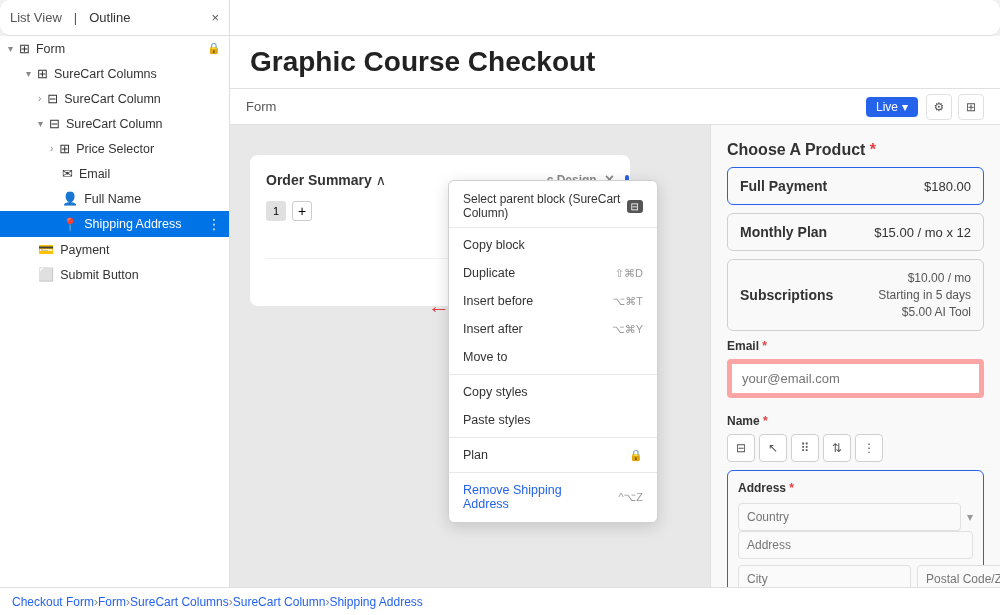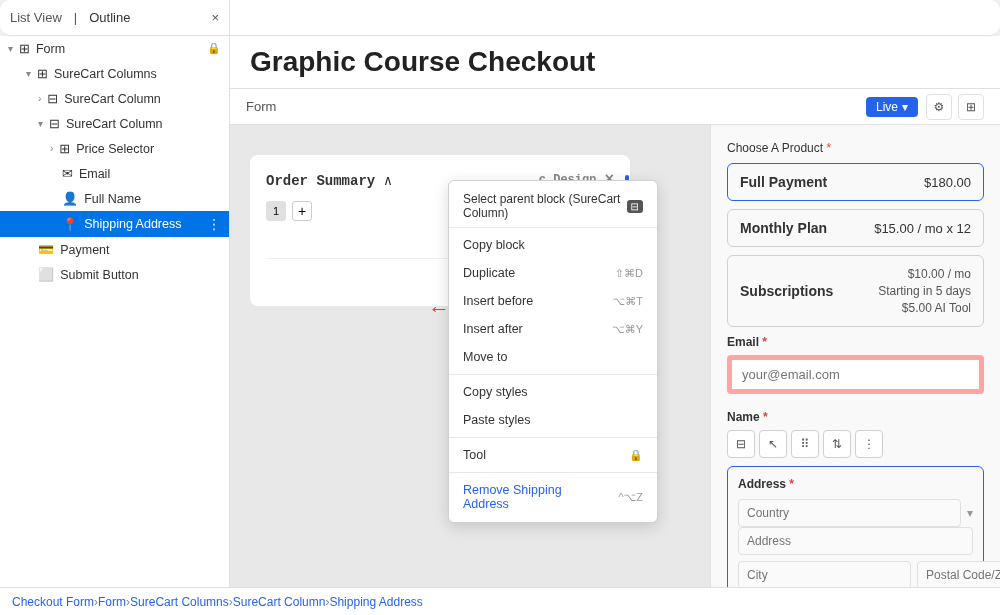--- a/index.html
+++ b/index.html
@@ -41,28 +41,28 @@
     .live-btn { background: #2563eb; color: #fff; border: none; border-radius: 4px; padding: 3px 10px; font-size: 12px; cursor: pointer; display: flex; align-items: center; gap: 4px; }
     .toolbar-icons { display: flex; gap: 6px; }
     .toolbar-icon-btn { width: 26px; height: 26px; border: 1px solid #e0e0e0; border-radius: 4px; background: #fff; display: flex; align-items: center; justify-content: center; cursor: pointer; font-size: 12px; color: #555; }
 
     
     .editor-canvas { display: flex; flex: 1; overflow: hidden; }
     .canvas-left { flex: 1; position: relative; overflow: hidden; padding: 20px; }
 
     
     .order-card { background: #fff; border-radius: 8px; padding: 16px; max-width: 380px; position: relative; }
-    .order-summary-header { display: flex; align-items: center; justify-content: space-between; margin-bottom: 12px; font-size: 14px; font-weight: 600; color: #333; font-family: Liberation Mono, monospace; }
+    .order-summary-header { display: flex; align-items: center; justify-content: space-between; margin-bottom: 12px; font-size: 14px; font-weight: 600; color: #333; }
     .order-line { display: flex; justify-content: space-between; align-items: center; padding: 8px 0; border-bottom: 1px solid #f0f0f0; font-size: 13px; color: #444; }
     .order-line:last-child { border-bottom: none; font-weight: 600; }
     .close-btn { font-size: 16px; color: #888; cursor: pointer; }
 
     
     .canvas-right { width: 290px; background: #f9f9f9; border-left: 1px solid #e0e0e0; padding: 16px; overflow-y: auto; flex-shrink: 0; }
-    .section-label { font-size: 12px; font-weight: 400; color: #333; margin-bottom: 8px; }
+    .section-label { font-size: 16px; font-weight: 700; color: #333; margin-bottom: 8px; }
     .required-star { color: #e53e3e; }
     .product-option { border: 1.5px solid #2563eb; border-radius: 6px; padding: 10px 12px; margin-bottom: 8px; display: flex; justify-content: space-between; align-items: center; }
     .product-option .name { font-size: 14px; font-weight: 600; color: #333; }
     .product-option .price { font-size: 13px; color: #333; }
     .product-option.subscriptions .price { font-size: 12px; color: #555; text-align: right; line-height: 1.4; }
     .form-input { width: 100%; border: 5px solid #fca5a5; border-radius: 4px; padding: 7px 10px; font-size: 13px; color: #555; background: #fff; margin-bottom: 8px; }
     .form-label { font-size: 12px; font-weight: 600; color: #333; margin-bottom: 6px; margin-top: 8px; }
     .name-toolbar { display: flex; gap: 4px; margin-bottom: 8px; }
     .name-tool-btn { border: 1px solid #d0d0d0; border-radius: 4px; background: #fff; width: 28px; height: 28px; display: flex; align-items: center; justify-content: center; cursor: pointer; font-size: 12px; color: #555; }
     .address-section { border: 1.5px solid #2563eb; border-radius: 6px; padding: 10px; }
@@ -245,21 +245,21 @@
           </div>
           <div class="ctx-divider"></div>
           <div class="ctx-item">
             <span>Copy styles</span>
           </div>
           <div class="ctx-item">
             <span>Paste styles</span>
           </div>
           <div class="ctx-divider"></div>
           <div class="ctx-item">
-            <span>Tool</span>
+            <span>Plan</span>
             <span class="shortcut">🔒</span>
           </div>
           <div class="ctx-divider"></div>
           <div class="ctx-item danger">
             <span>Remove Shipping Address</span>
             <span class="shortcut">^⌥Z</span>
           </div>
         </div>
 
       </div>

